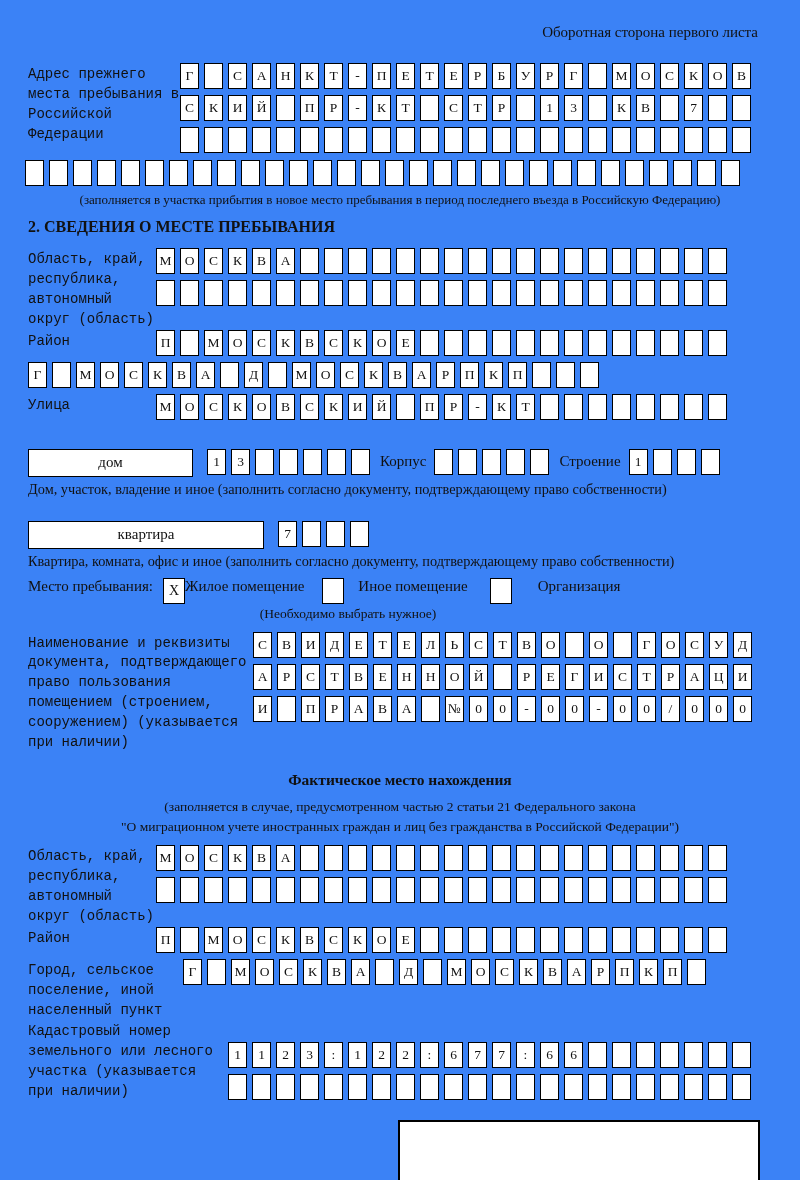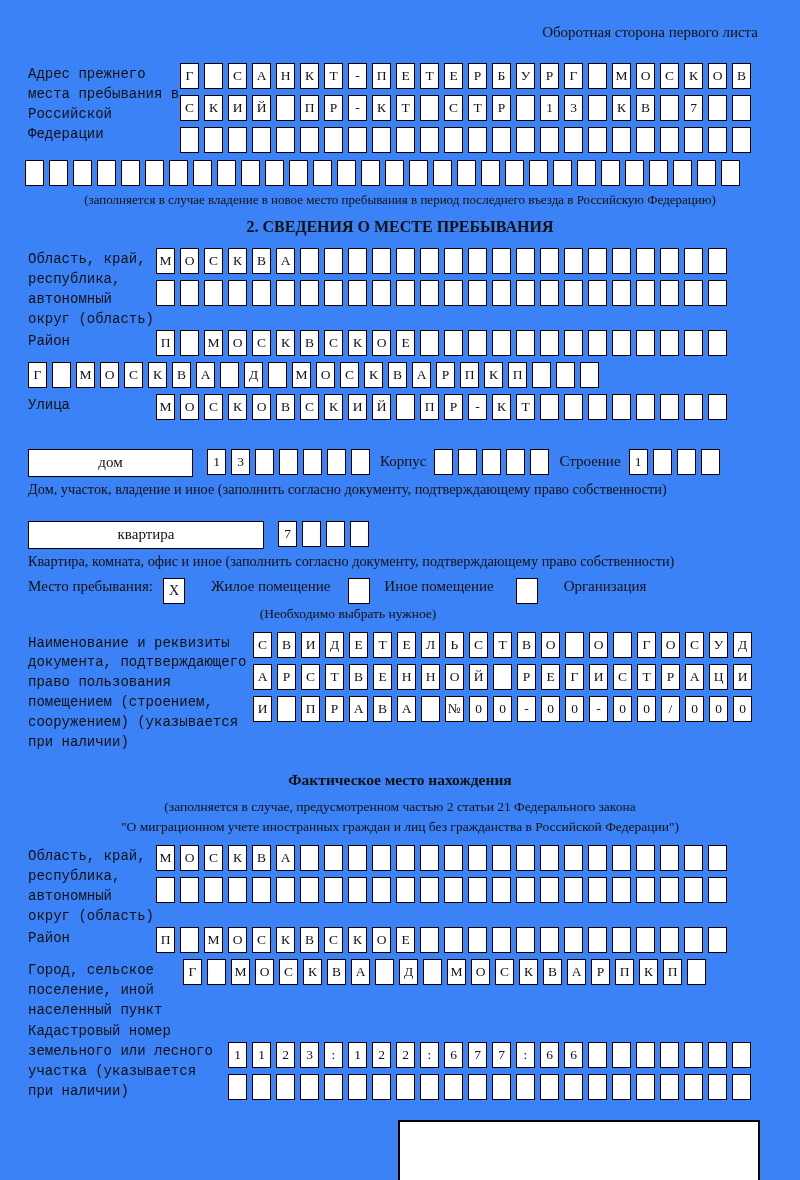--- a/index.html
+++ b/index.html
@@ -21,21 +21,21 @@
   .grid{display:flex;gap:5px;margin-bottom:6px;}
   .cell{
     width:19px;height:26px;box-sizing:border-box;flex:none;
     border:1.6px solid #000;display:inline-flex;align-items:center;justify-content:center;
     font-size:13.5px;background:#fff;
   }
   .fullrow{margin-left:-3px;margin-top:1px;}
   .caption{font-size:13px;}
   .center{text-align:center;}
   .c14{font-size:14.3px;}
-  .h2{font-weight:bold;font-size:16px;text-align:center;margin:10px 0 12px 0;}
+  .h2{font-weight:bold;font-size:16px;text-align:left;margin:10px 0 12px 0;}
   .h3{font-weight:bold;font-size:15.5px;text-align:center;margin:18px 0 8px 0;}
   .widebox{
     box-sizing:border-box;border:1.6px solid #000;height:28px;flex:none;
     display:inline-flex;align-items:center;justify-content:center;font-size:15px;background:#fff;
   }
   .inline-lbl{font-size:15px;padding:4px 8px 0 10px;flex:none;}
   .mesto-row{display:flex;align-items:flex-start;font-size:15px;margin:8px 0 2px 0;}
   .checkbox{
     width:22px;height:26px;box-sizing:border-box;border:1.6px solid #000;flex:none;
     display:inline-flex;align-items:center;justify-content:center;font-size:14px;background:#fff;
@@ -166,21 +166,21 @@
       <span class="cell"></span>
       <span class="cell"></span>
       <span class="cell"></span>
       <span class="cell"></span>
       <span class="cell"></span>
       <span class="cell"></span>
       <span class="cell"></span>
       <span class="cell"></span>
       <span class="cell"></span>
     </div>
-  <div class="caption center">(заполняется в случае владение в новое место пребывания в период последнего въезда в Российскую Федерацию)</div>
+  <div class="caption center">(заполняется в участка прибытия в новое место пребывания в период последнего въезда в Российскую Федерацию)</div>
 
   <div class="h2">2. СВЕДЕНИЯ О МЕСТЕ ПРЕБЫВАНИЯ</div>
 
   <div class="frow">
     <div class="lbl w128">Область, край, республика, автономный округ (область)</div>
     <div class="stack">
       <div class="grid">
           <span class="cell">М</span>
           <span class="cell">О</span>
           <span class="cell">С</span>
@@ -362,21 +362,21 @@
         <span class="cell"></span>
         <span class="cell"></span>
         <span class="cell"></span>
       </div>
   </div>
   <div class="caption c14 gap-sm">Квартира, комната, офис и иное (заполнить согласно документу, подтверждающему право собственности)</div>
 
   <div class="mesto-row">
     <span>Место пребывания:</span>
     <span class="checkbox" style="margin-left:10px">X</span>
-    <span style="margin-left:26px">Жилое помещение</span>
+    <span style="margin-left:0">Жилое помещение</span>
     <span class="checkbox" style="margin-left:18px"></span>
     <span style="margin-left:14px">Иное помещение</span>
     <span class="checkbox" style="margin-left:22px"></span>
     <span style="margin-left:26px">Организация</span>
   </div>
   <div class="note-small choose-note">(Необходимо выбрать нужное)</div>
 
   <div class="frow">
     <div class="lbl w225">Наименование и реквизиты документа, подтверждающего право пользования помещением (строением, сооружением) (указывается при наличии)</div>
     <div class="stack">

